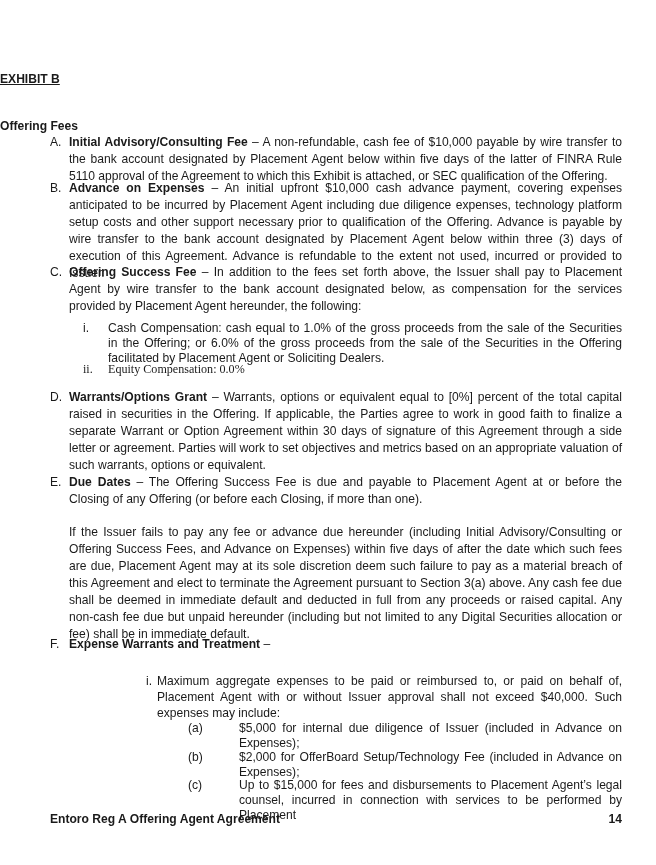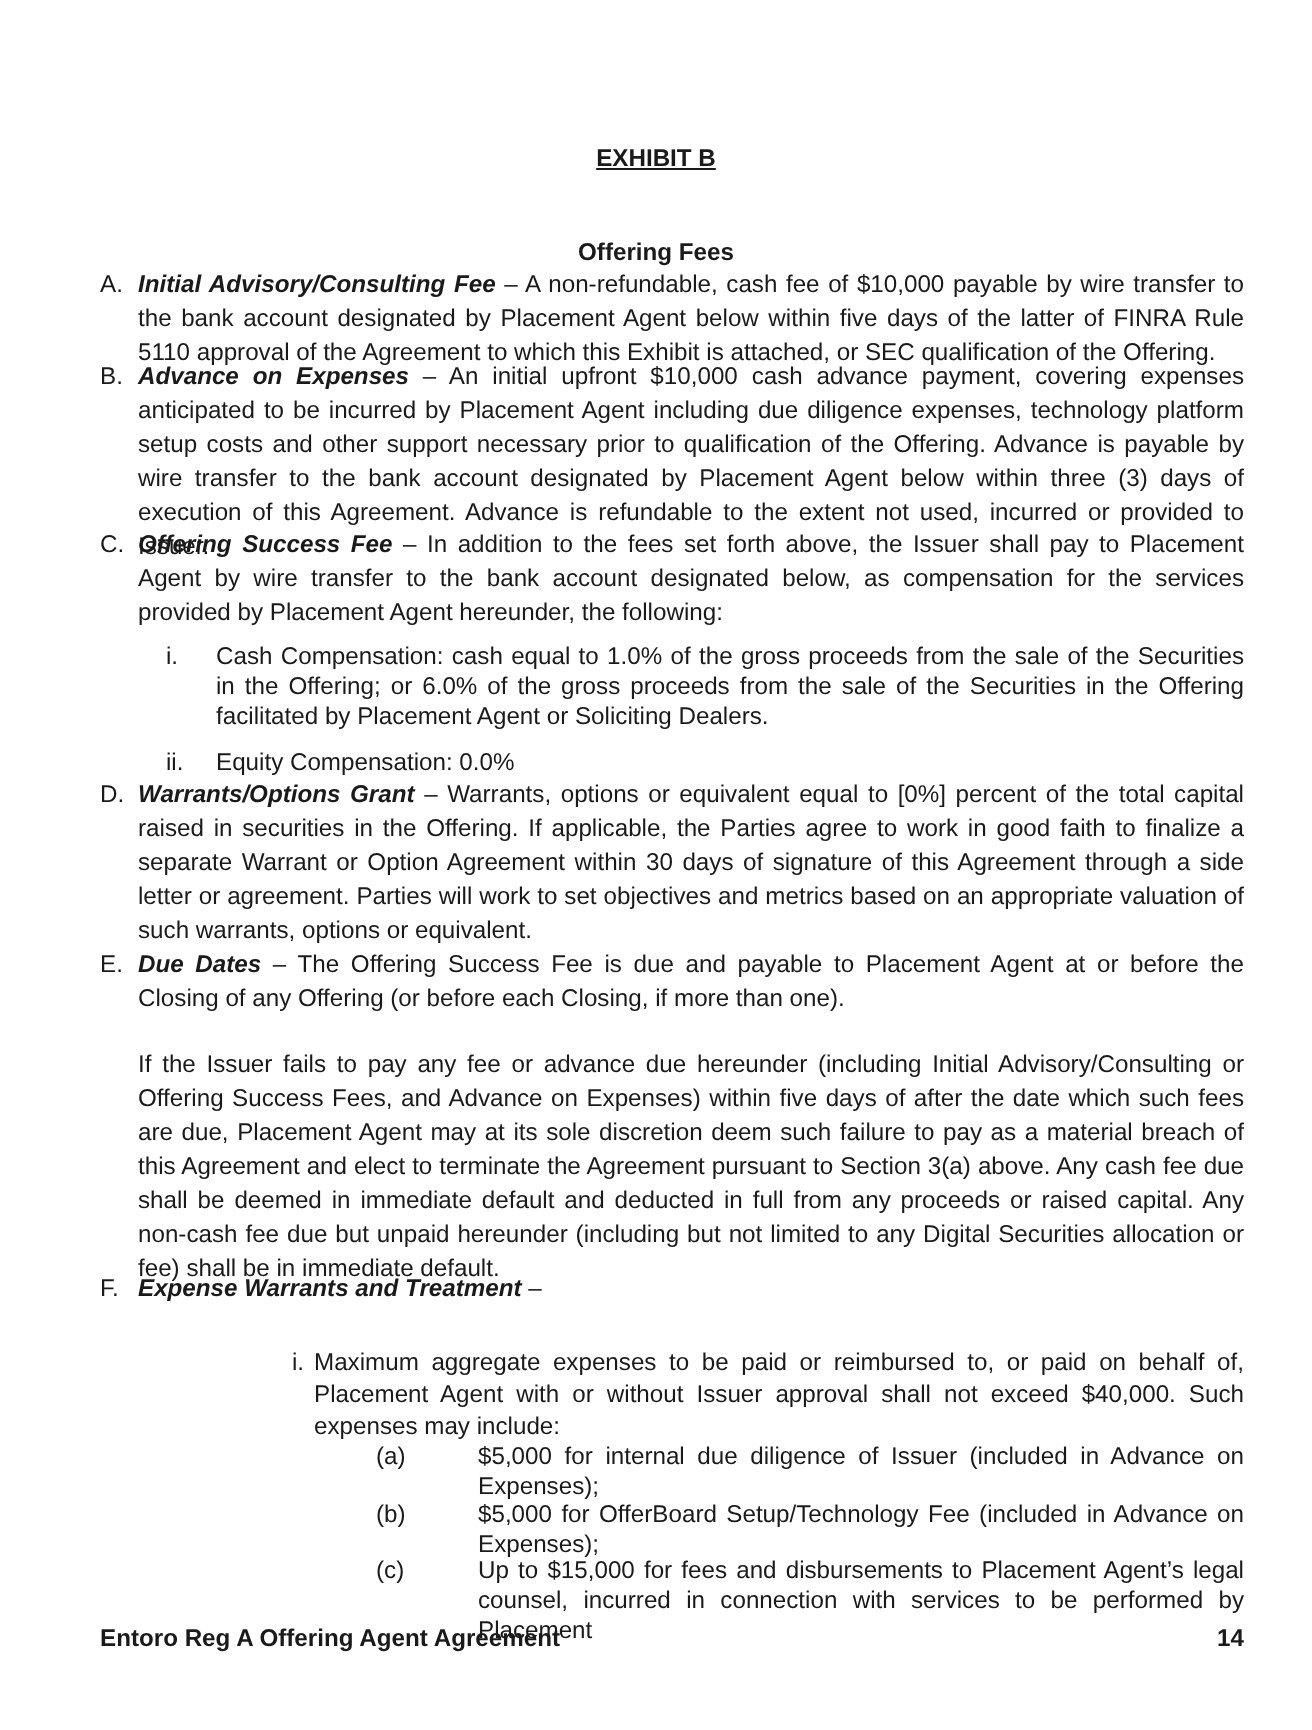--- a/index.html
+++ b/index.html
@@ -1,25 +1,25 @@
 <!DOCTYPE html>
 <html><head>
   <meta charset="utf-8">
   <style>
     html, body { margin: 0; padding: 0; background: #ffffff; }
     body { width: 656px; height: 865px; position: relative; overflow: hidden;
       font-family: "Liberation Sans", sans-serif; color: #1a1a1a; font-size: 12.1px; }
     .page { position: absolute; left: 0; top: 0; width: 656px; height: 865px; }
-    .title { position: absolute; left: 0; width: 656px; text-align: center; font-weight: bold; }
+    .title { position: absolute; left: 0; width: 656px; font-weight: bold; }
     .exhibit { top: 72px; text-decoration: underline; }
     .subtitle { top: 119px; }
     .sec { position: absolute; left: 50px; width: 572px; line-height: 17px; }
     .sec .letter { position: absolute; left: 0; top: 0; }
     .sec .body { margin-left: 19px; text-align: justify; }
-    .sec .body .head { font-weight: bold; font-style: italic; }
+    .sec .body .head { font-weight: bold; }
     .para { position: absolute; left: 69px; width: 553px; line-height: 17px; text-align: justify; }
     .roman { position: absolute; left: 83px; width: 539px; line-height: 15px; }
     .roman .num { position: absolute; left: 0; top: 0; }
     .roman .txt { margin-left: 25px; text-align: justify; }
     .expi { position: absolute; left: 146px; width: 476px; line-height: 16px; }
     .expi .num { position: absolute; left: 0; top: 0; }
     .expi .txt { margin-left: 11px; text-align: justify; }
     .sub { position: absolute; left: 188px; width: 434px; line-height: 15px; }
     .sub .num { position: absolute; left: 0; top: 0; }
     .sub .txt { margin-left: 51px; text-align: justify; }
@@ -45,21 +45,21 @@
 
   <div class="sec" style="top:264px;">
     <span class="letter">C.</span>
     <div class="body"><span class="head">Offering Success Fee</span><span> – In addition to the fees set forth above, the Issuer shall pay to Placement Agent by wire transfer to the bank account designated below, as compensation for the services provided by Placement Agent hereunder, the following:</span></div>
   </div>
 
   <div class="roman" style="top:321px;">
     <span class="num">i.</span>
     <div class="txt">Cash Compensation:  cash equal to 1.0% of the gross proceeds from the sale of the Securities in the Offering; or 6.0% of the gross proceeds from the sale of the Securities in the Offering facilitated by Placement Agent or Soliciting Dealers.</div>
   </div>
-  <div class="roman" style="top:374px;">
+  <div class="roman" style="top:362px;font-family:Liberation Serif, serif;">
     <span class="num">ii.</span>
     <div class="txt">Equity Compensation: 0.0%</div>
   </div>
 
   <div class="sec" style="top:389px;">
     <span class="letter">D.</span>
     <div class="body"><span class="head">Warrants/Options Grant</span><span> – Warrants, options or equivalent equal to [0%] percent of the total capital raised in securities in the Offering.  If applicable, the Parties agree to work in good faith to finalize a separate Warrant or Option Agreement within 30 days of signature of this Agreement through a side letter or agreement.  Parties will work to set objectives and metrics based on an appropriate valuation of such warrants, options or equivalent.</span></div>
   </div>
 
   <div class="sec" style="top:474px;">
@@ -77,21 +77,21 @@
     <span class="num">i.</span>
     <div class="txt">Maximum aggregate expenses to be paid or reimbursed to, or paid on behalf of, Placement Agent with or without Issuer approval shall not exceed $40,000. Such expenses may include:</div>
   </div>
 
   <div class="sub" style="top:721px;">
     <span class="num">(a)</span>
     <div class="txt">$5,000 for internal due diligence of Issuer (included in Advance on Expenses);</div>
   </div>
   <div class="sub" style="top:750px;">
     <span class="num">(b)</span>
-    <div class="txt">$5,000 for OfferBoard Setup/Technology Fee (included in Advance on Expenses);</div>
+    <div class="txt">$2,000 for OfferBoard Setup/Technology Fee (included in Advance on Expenses);</div>
   </div>
   <div class="sub" style="top:778px;">
     <span class="num">(c)</span>
     <div class="txt">Up to $15,000 for fees and disbursements to Placement Agent’s legal counsel, incurred in connection with services to be performed by Placement</div>
   </div>
 
   <div class="footer">
     <span>Entoro Reg A Offering Agent Agreement</span>
     <span class="pg">14</span>
   </div>

